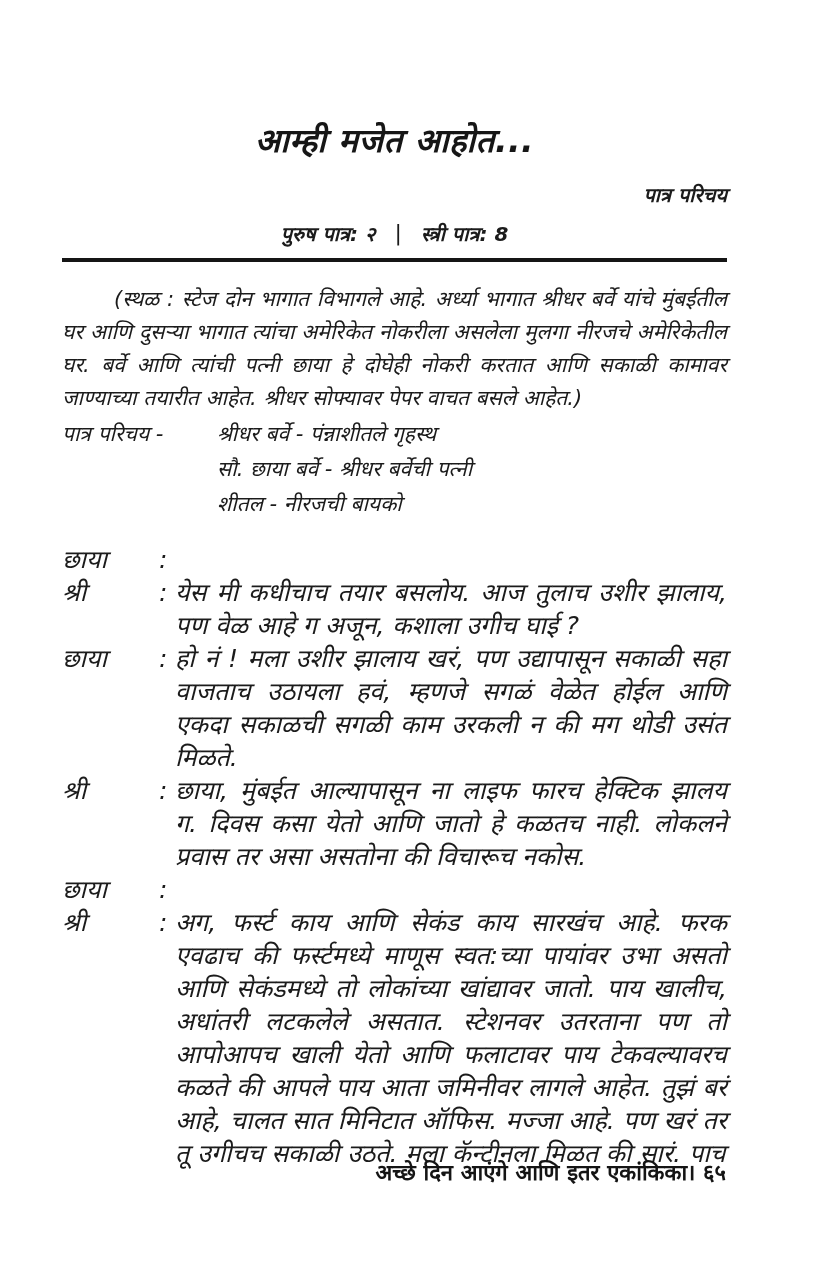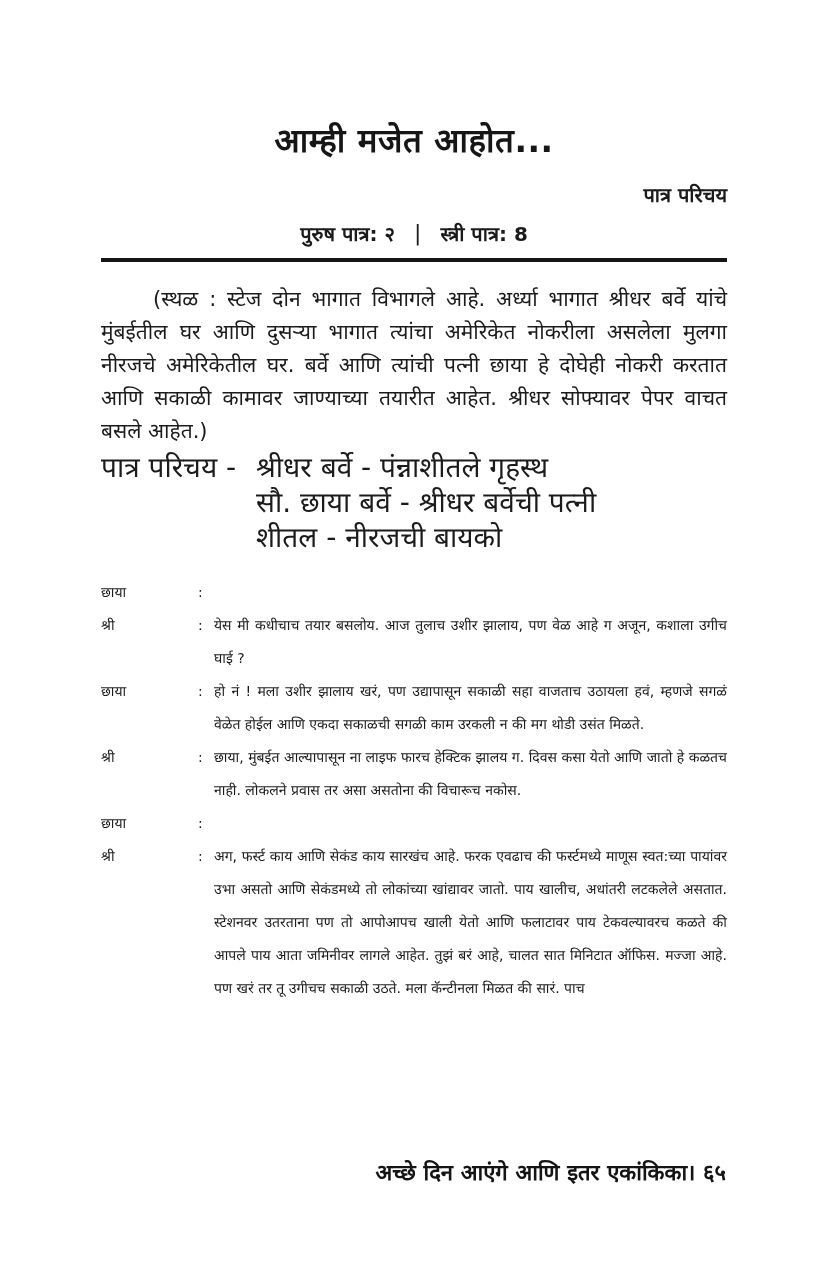--- a/index.html
+++ b/index.html
@@ -6,21 +6,21 @@
   html, body { background:#e8e8e8; }
   body { font-family:"DejaVu Sans", sans-serif; }
   .page {
     position:relative;
     width:825px; height:1275px;
     margin:0 auto;
     background:#ffffff;
     color:#1b1b1b;
     overflow:hidden;
   }
-  .content { margin-left:101px; margin-right:98px; }
+  .content { margin-left:62px; margin-right:98px;font-style:italic; }
 
   .title {
     padding-top:118px;
     text-align:center;
     font-weight:bold;
     font-size:33px;
     line-height:46px;
     letter-spacing:0.5px;
     color:#161616;
   }
@@ -52,32 +52,32 @@
     margin-top:21px;
     font-size:21px;
     line-height:33px;
     text-align:justify;
     text-indent:52px;
   }
 
   .cast-block {
     display:grid;
     grid-template-columns:155px 1fr;
-    font-size:28px;
+    font-size:21px;
     line-height:35px;
     margin-top:2px;
   }
   .cast-label { align-self:start; }
   .cast-list .cast-item { white-space:nowrap; }
 
   .dialogue { margin-top:21px; }
   .dialogue-row {
     display:grid;
     grid-template-columns:97px 16px 1fr;
-    font-size:14px;
+    font-size:25px;
     line-height:33px;
   }
   .speaker { white-space:nowrap; }
   .colon { text-align:left; }
   .dialogue-text { text-align:justify; }
 
   .footer {
     position:absolute;
     top:1158px;
     right:99px;

